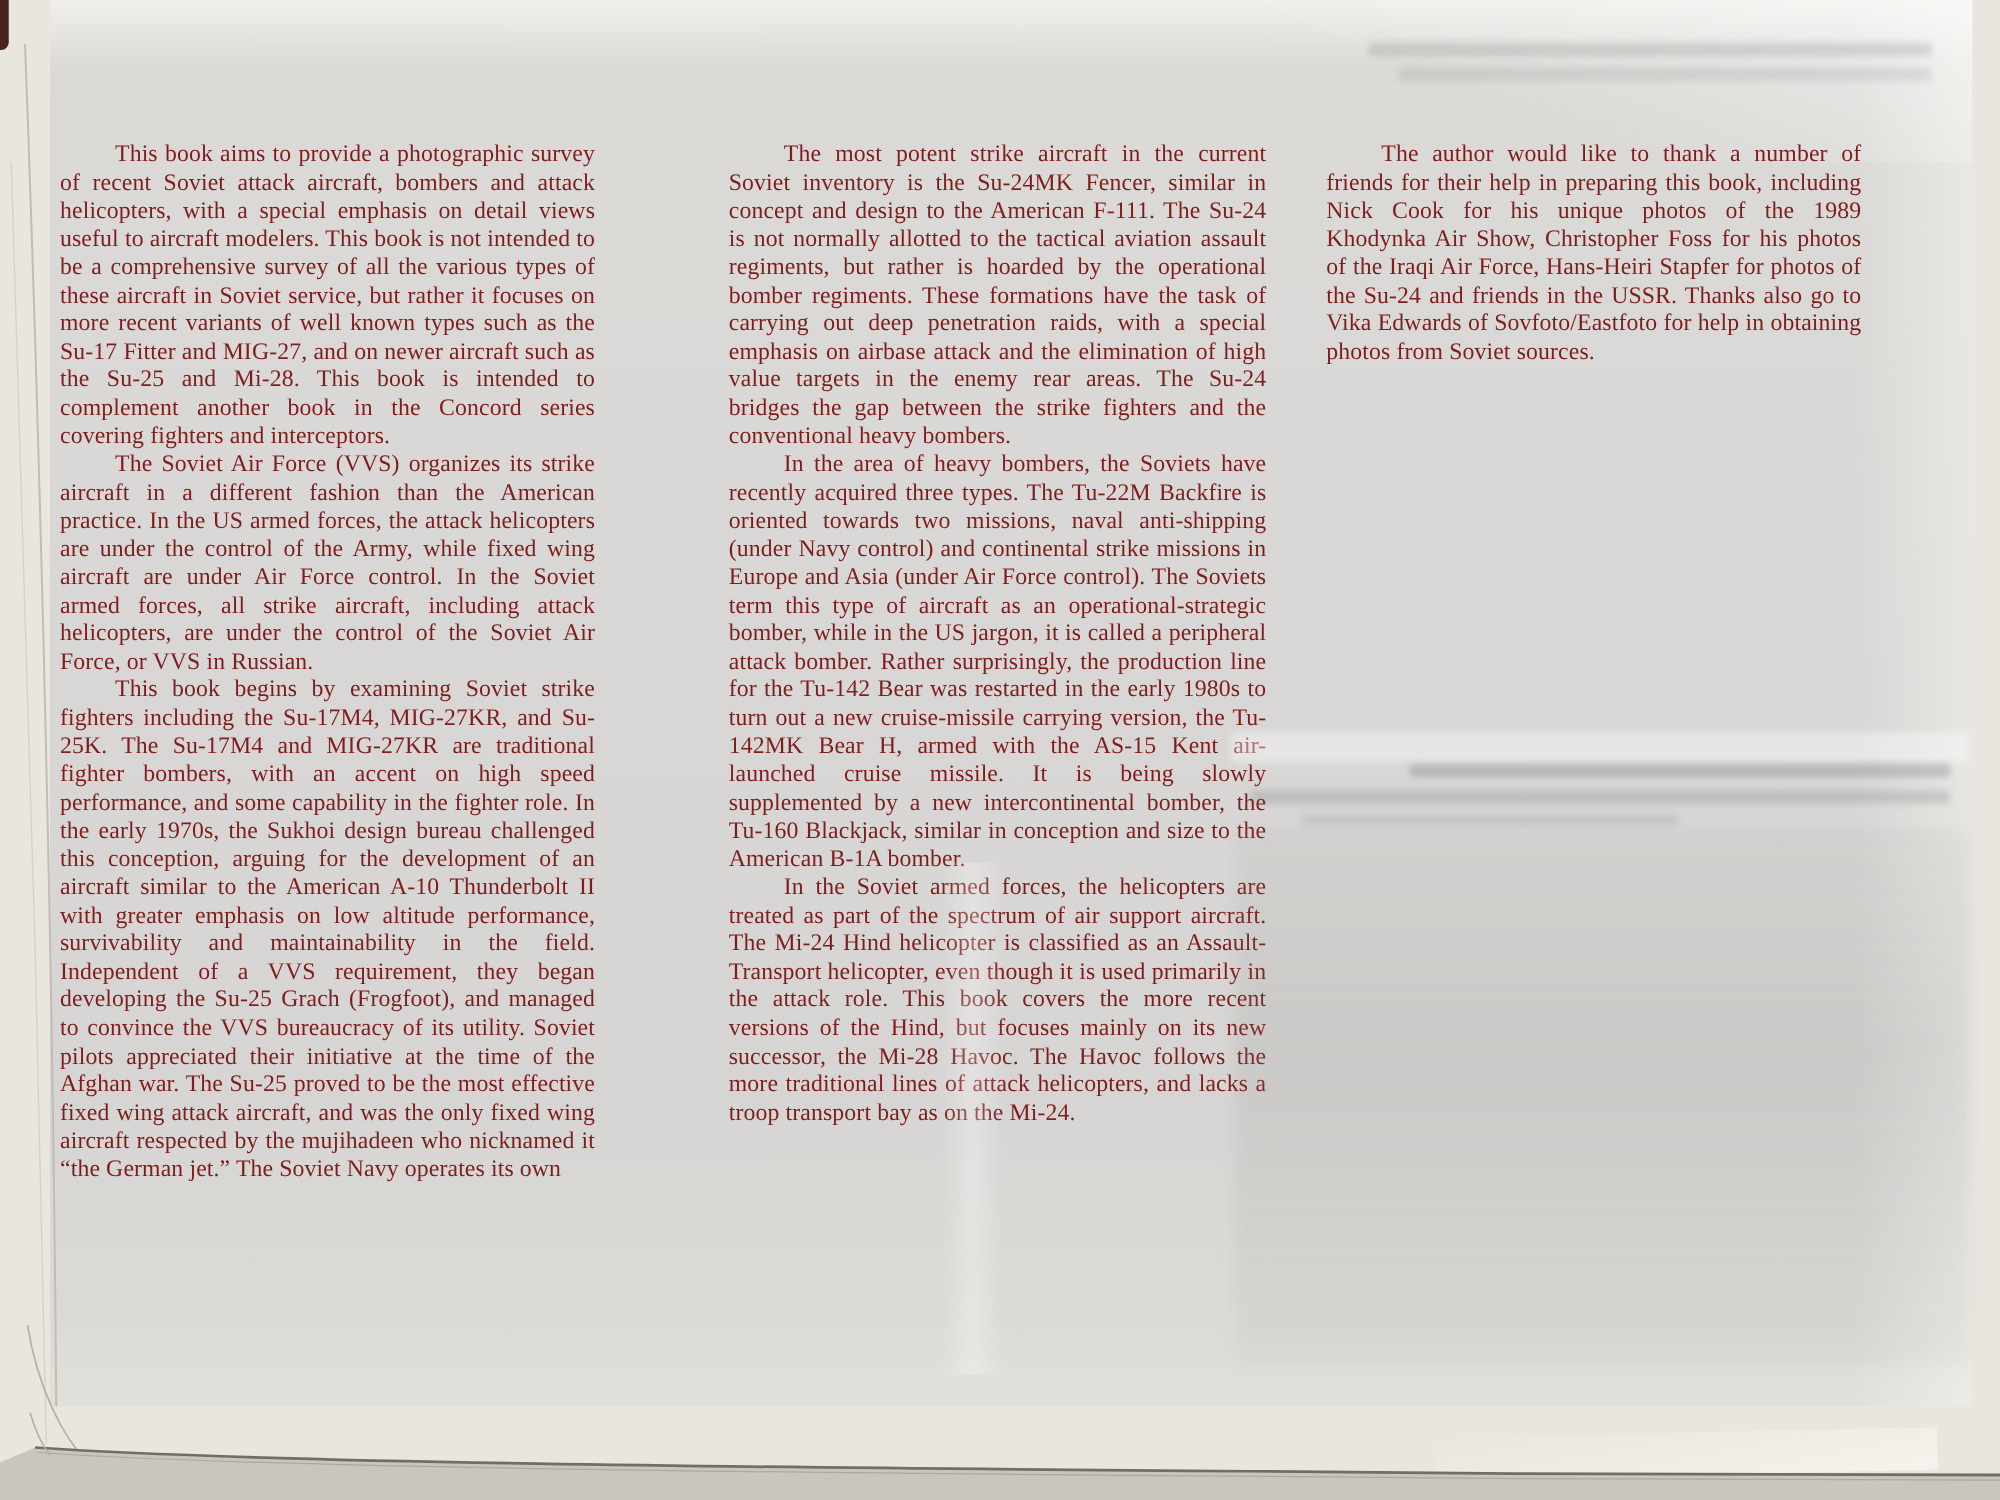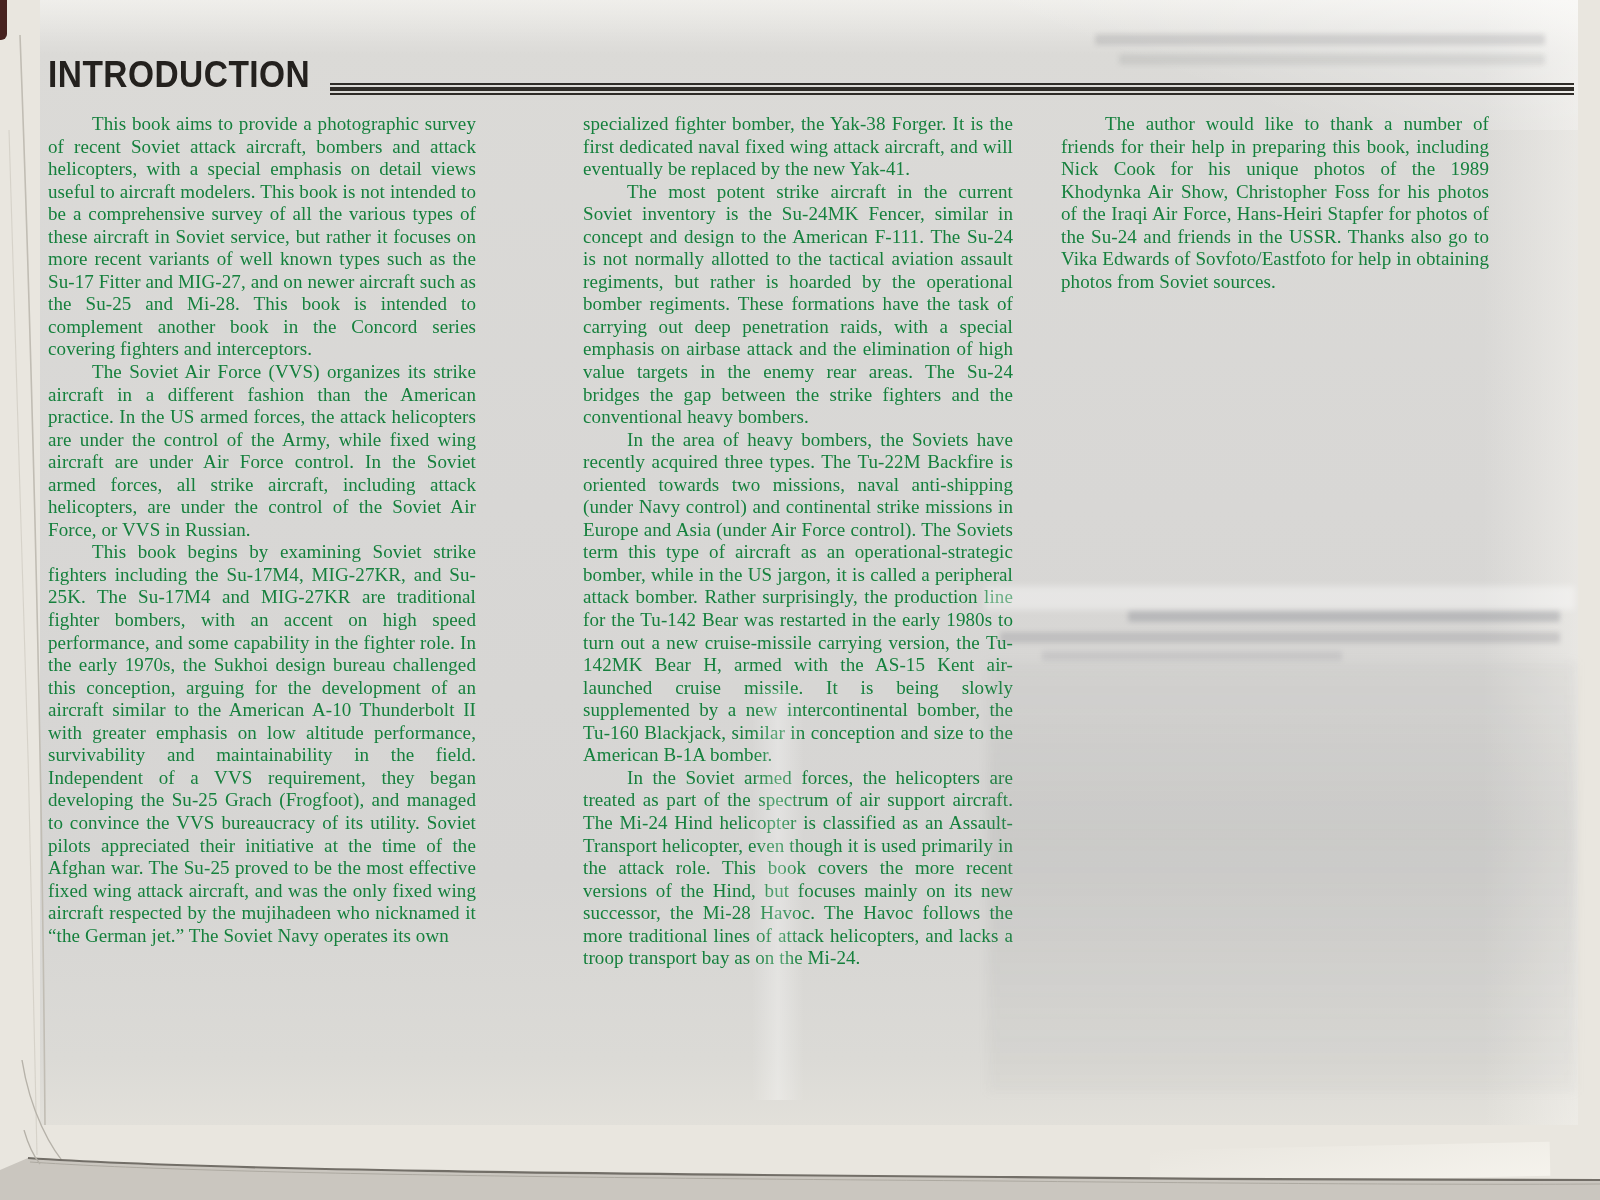--- a/index.html
+++ b/index.html
@@ -47,21 +47,21 @@
     transform:scaleX(.93);transform-origin:left center;
   }
   .title-rule{position:absolute;left:282px;top:29px;right:2px;}
   .title-rule i{display:block;background:#2f2c28;}
   .title-rule i.l1{height:2px;margin-bottom:2px;}
   .title-rule i.l2{height:4px;margin-bottom:2px;}
   .title-rule i.l3{height:2px;}
 
   
   .columns{position:absolute;left:48px;top:113px;width:1501px;display:flex;}
-  .col{color:#15803d;}
+  .col{color:#7f1d1d;}
   .col-1{width:428px;}
   .col-2{width:430px;margin-left:107px;}
   .col-3{width:428px;margin-left:48px;}
   .col p.para{
     margin:0;font-size:19px;line-height:22.55px;
     text-align:justify;letter-spacing:.1px;
   }
   .col p.ind{text-indent:44px;}
 
   
@@ -98,37 +98,28 @@
   }
 </style>
 </head>
 <body>
 
 <div class="scene">
 
   <div class="scan"></div>
   <div class="top-light"></div>
 
-  <div class="title-row">
-    <h1 class="title">INTRODUCTION</h1>
-    <div class="title-rule">
-      <i class="l1"></i>
-        <i class="l2"></i>
-        <i class="l3"></i>
-    </div>
-  </div>
 
   <div class="columns">
     <div class="col col-1">
         <p class="para ind">This book aims to provide a photographic survey of recent Soviet attack aircraft, bombers and attack helicopters, with a special emphasis on detail views useful to aircraft modelers. This book is not intended to be a comprehensive survey of all the various types of these aircraft in Soviet service, but rather it focuses on more recent variants of well known types such as the Su-17 Fitter and MIG-27, and on newer aircraft such as the Su-25 and Mi-28. This book is intended to complement another book in the Concord series covering fighters and interceptors.</p>
         <p class="para ind">The Soviet Air Force (VVS) organizes its strike aircraft in a different fashion than the American practice. In the US armed forces, the attack helicopters are under the control of the Army, while fixed wing aircraft are under Air Force control. In the Soviet armed forces, all strike aircraft, including attack helicopters, are under the control of the Soviet Air Force, or VVS in Russian.</p>
         <p class="para ind">This book begins by examining Soviet strike fighters including the Su-17M4, MIG-27KR, and Su-25K. The Su-17M4 and MIG-27KR are traditional fighter bombers, with an accent on high speed performance, and some capability in the fighter role. In the early 1970s, the Sukhoi design bureau challenged this conception, arguing for the development of an aircraft similar to the American A-10 Thunderbolt II with greater emphasis on low altitude performance, survivability and maintainability in the field. Independent of a VVS requirement, they began developing the Su-25 Grach (Frogfoot), and managed to convince the VVS bureaucracy of its utility. Soviet pilots appreciated their initiative at the time of the Afghan war. The Su-25 proved to be the most effective fixed wing attack aircraft, and was the only fixed wing aircraft respected by the mujihadeen who nicknamed it “the German jet.” The Soviet Navy operates its own</p>
       </div>
     <div class="col col-2">
-        <p class="para">specialized fighter bomber, the Yak-38 Forger. It is the first dedicated naval fixed wing attack aircraft, and will eventually be replaced by the new Yak-41.</p>
         <p class="para ind">The most potent strike aircraft in the current Soviet inventory is the Su-24MK Fencer, similar in concept and design to the American F-111. The Su-24 is not normally allotted to the tactical aviation assault regiments, but rather is hoarded by the operational bomber regiments. These formations have the task of carrying out deep penetration raids, with a special emphasis on airbase attack and the elimination of high value targets in the enemy rear areas. The Su-24 bridges the gap between the strike fighters and the conventional heavy bombers.</p>
         <p class="para ind">In the area of heavy bombers, the Soviets have recently acquired three types. The Tu-22M Backfire is oriented towards two missions, naval anti-shipping (under Navy control) and continental strike missions in Europe and Asia (under Air Force control). The Soviets term this type of aircraft as an operational-strategic bomber, while in the US jargon, it is called a peripheral attack bomber. Rather surprisingly, the production line for the Tu-142 Bear was restarted in the early 1980s to turn out a new cruise-missile carrying version, the Tu-142MK Bear H, armed with the AS-15 Kent air-launched cruise missile. It is being slowly supplemented by a new intercontinental bomber, the Tu-160 Blackjack, similar in conception and size to the American B-1A bomber.</p>
         <p class="para ind">In the Soviet armed forces, the helicopters are treated as part of the spectrum of air support aircraft. The Mi-24 Hind helicopter is classified as an Assault-Transport helicopter, even though it is used primarily in the attack role. This book covers the more recent versions of the Hind, but focuses mainly on its new successor, the Mi-28 Havoc. The Havoc follows the more traditional lines of attack helicopters, and lacks a troop transport bay as on the Mi-24.</p>
       </div>
     <div class="col col-3">
         <p class="para ind">The author would like to thank a number of friends for their help in preparing this book, including Nick Cook for his unique photos of the 1989 Khodynka Air Show, Christopher Foss for his photos of the Iraqi Air Force, Hans-Heiri Stapfer for photos of the Su-24 and friends in the USSR. Thanks also go to Vika Edwards of Sovfoto/Eastfoto for help in obtaining photos from Soviet sources.</p>
       </div>
   </div>
 
   <div class="ghost ghost-top">

